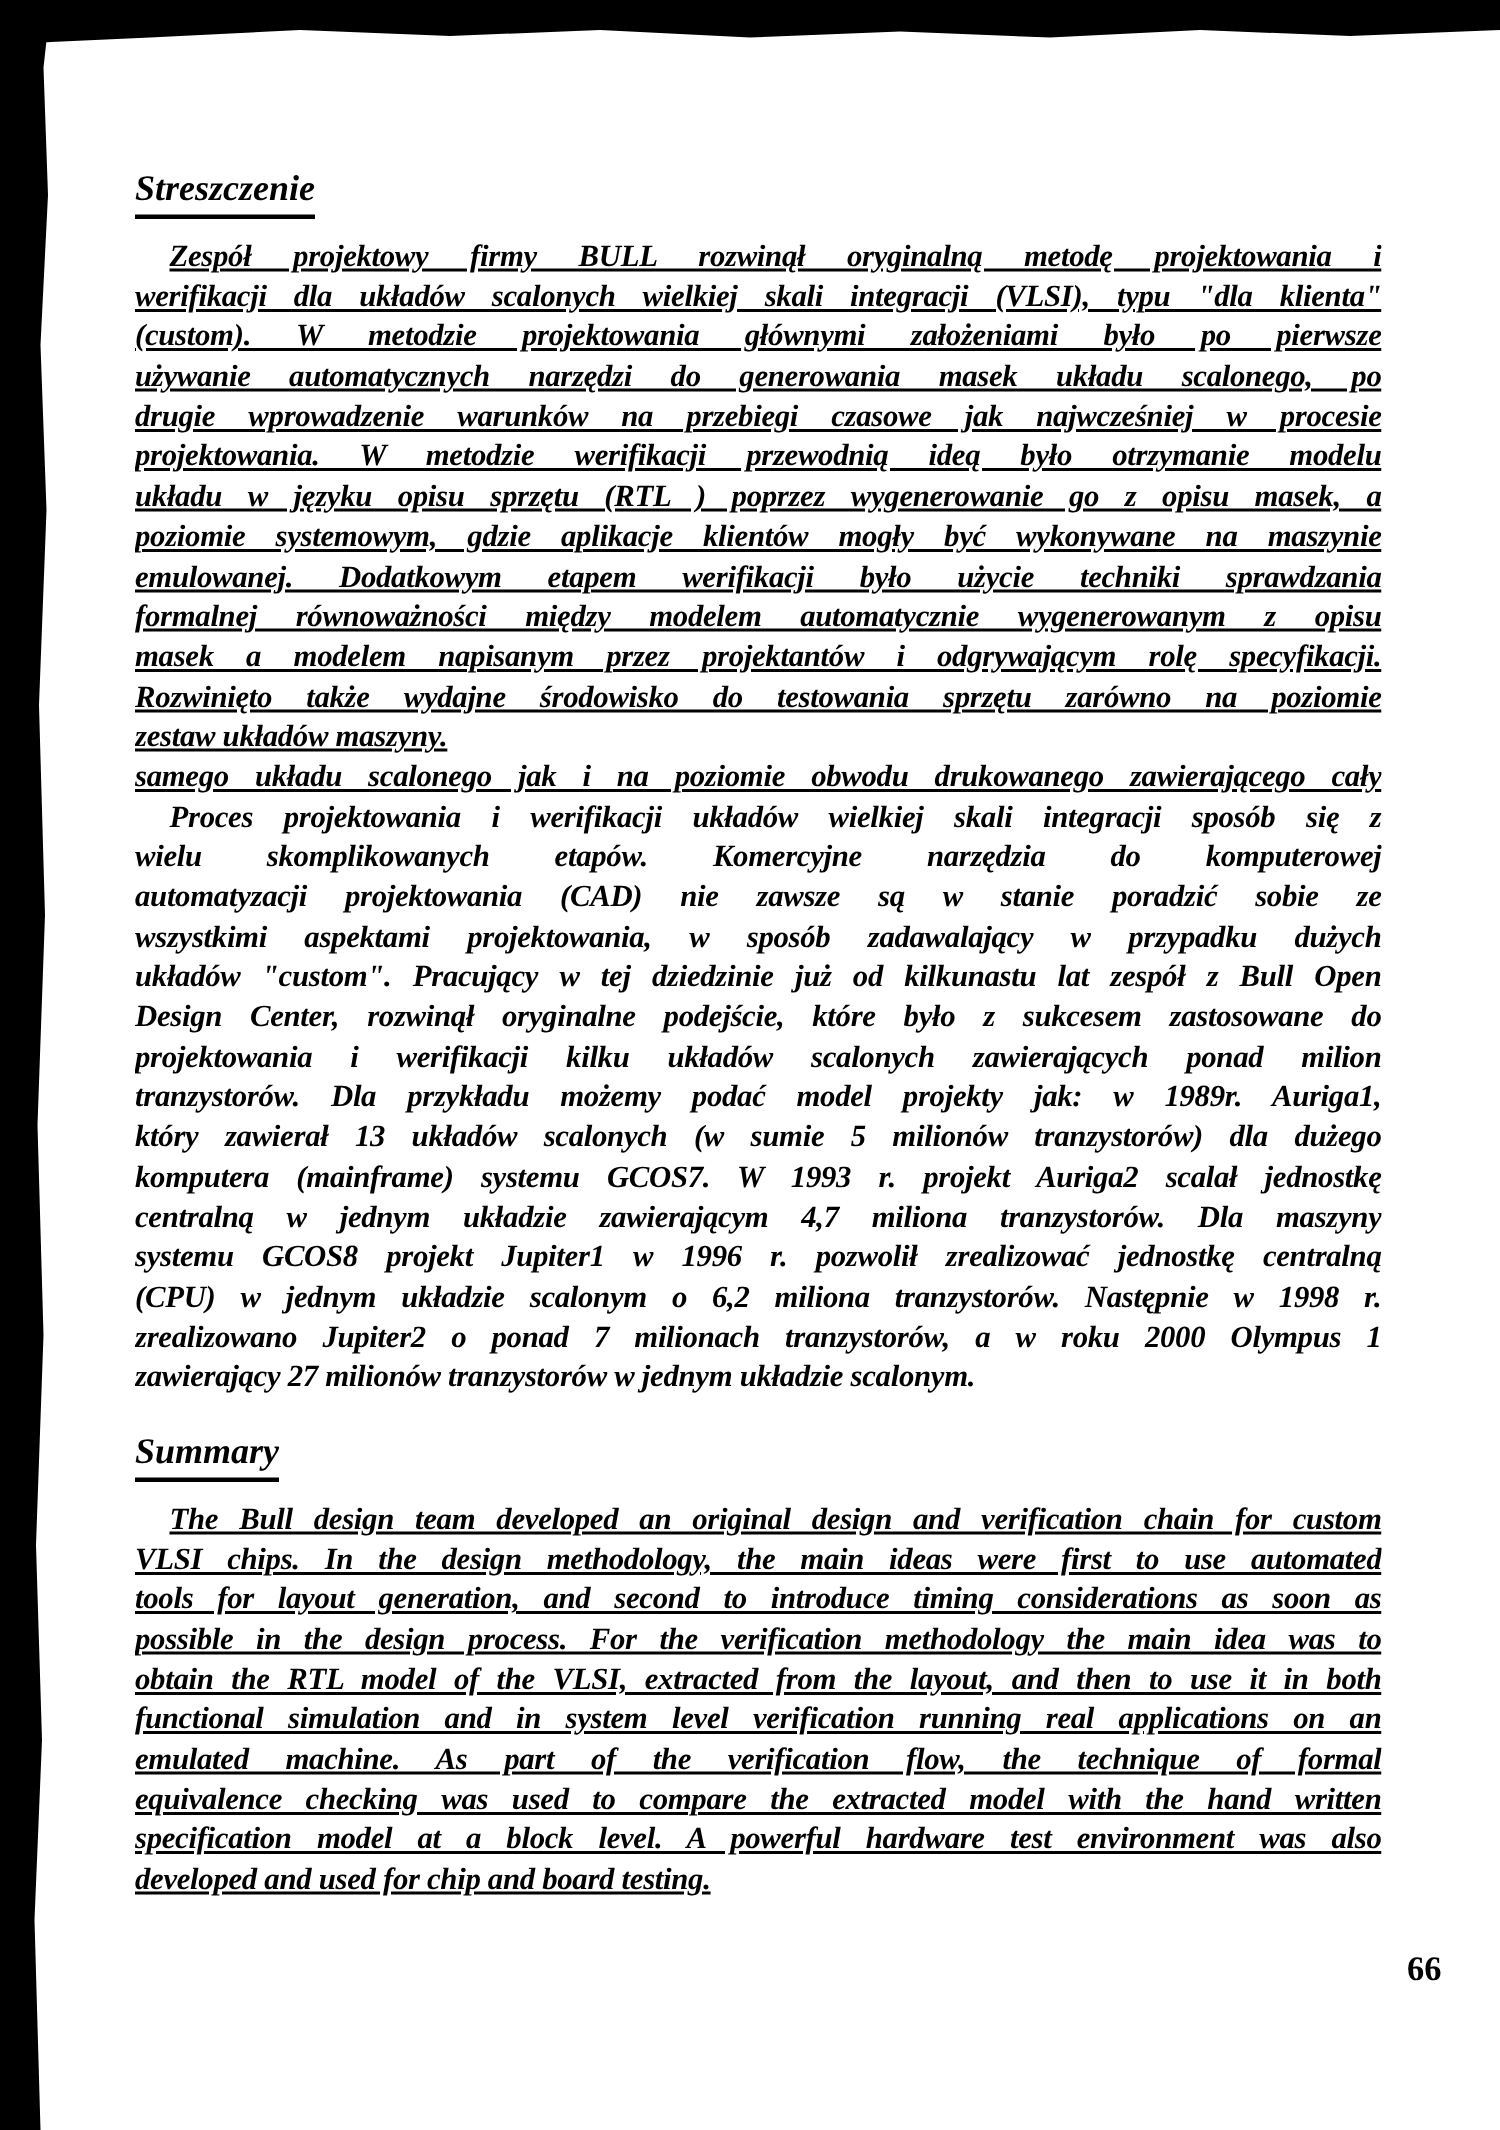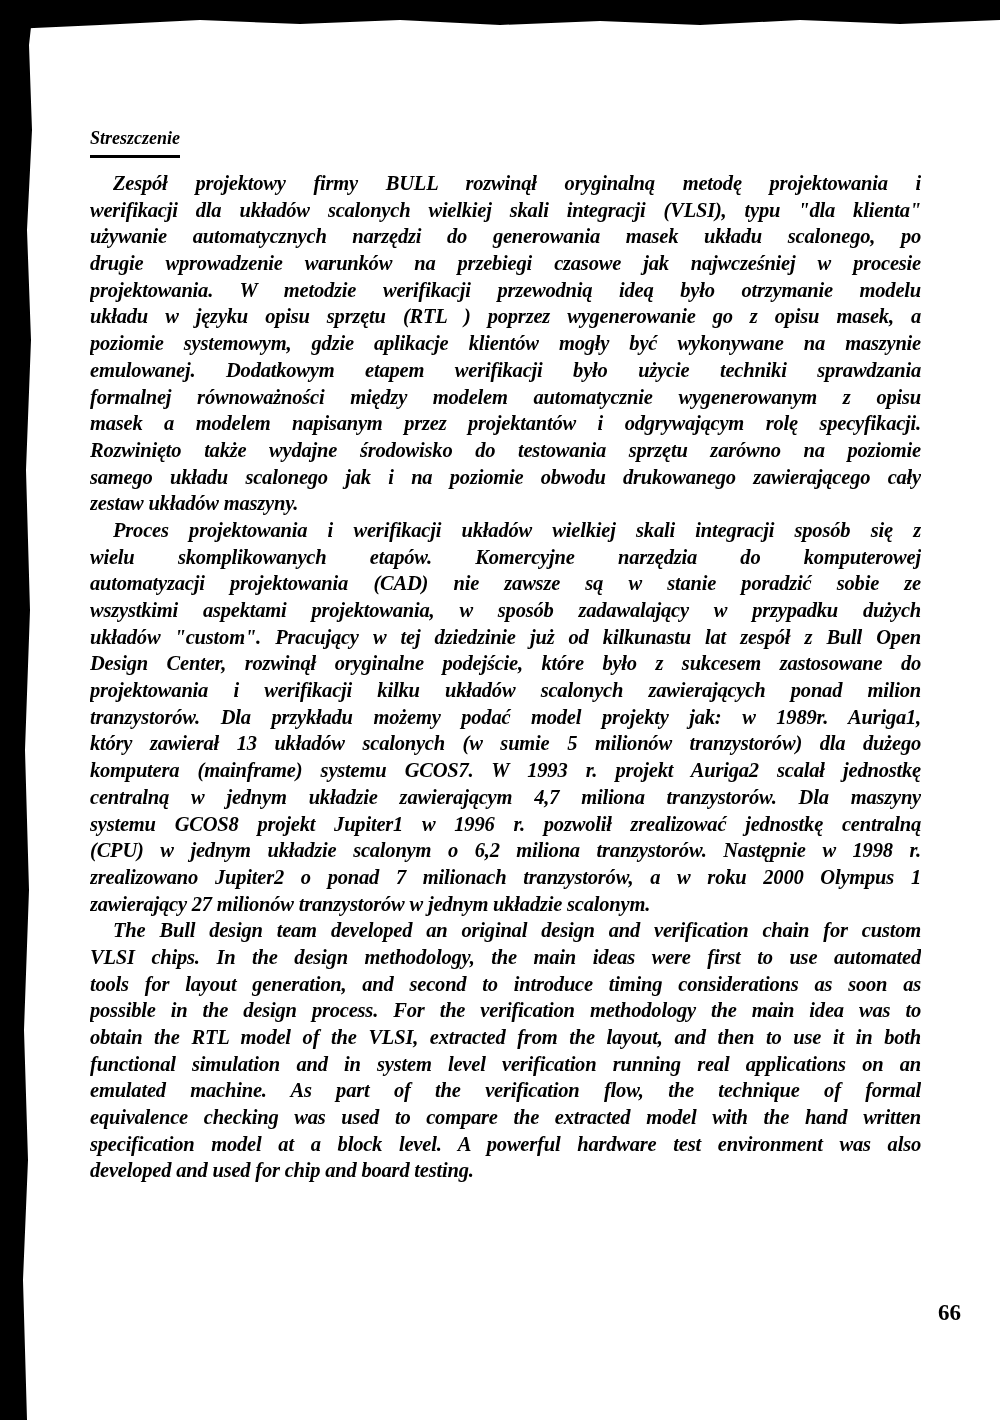--- a/index.html
+++ b/index.html
@@ -26,25 +26,25 @@
   }
   .content {
     position: absolute;
     left: 90px; top: 110px;
     width: 831px;
     z-index: 2;
   }
   h2.heading {
     font-style: italic;
     font-weight: 700;
-    font-size: 18px;
+    font-size: 24px;
     line-height: 32px;
-    margin: 12px 0 3px 0;
+    margin: 0 0 3px 0;
   }
-  h2.heading + .para { margin-top: 12px; }
+  h2.heading + .para { margin-top: 12px; text-decoration: underline; }
   h2.heading.second { margin-top: 20px; }
   .heading-text {
     display: inline-block;
     border-bottom: 3px solid #000;
     padding-bottom: 1px;
   }
   .para { margin: 0; }
   .line {
     font-style: italic;
     font-weight: 700;
@@ -73,49 +73,51 @@
 <body>
 
 <div class="scan-border scan-border-left"></div>
 <div class="scan-border scan-border-top"></div>
 
 <div class="content" id="content">
     <h2 class="heading"><span class="heading-text">Streszczenie</span></h2>
     <div class="para">
       <div class="line first">Zespół projektowy firmy BULL rozwinął oryginalną metodę projektowania i</div>
       <div class="line">werifikacji dla układów scalonych wielkiej skali integracji (VLSI), typu "dla klienta"</div>
+      <div class="line">(custom). W metodzie projektowania głównymi założeniami było po pierwsze</div>
       <div class="line">używanie automatycznych narzędzi do generowania masek układu scalonego, po</div>
       <div class="line">drugie wprowadzenie warunków na przebiegi czasowe jak najwcześniej w procesie</div>
       <div class="line">projektowania. W metodzie werifikacji przewodnią ideą było otrzymanie modelu</div>
       <div class="line">układu w języku opisu sprzętu (RTL ) poprzez wygenerowanie go z opisu masek, a</div>
       <div class="line">poziomie systemowym, gdzie aplikacje klientów mogły być wykonywane na maszynie</div>
       <div class="line">emulowanej. Dodatkowym etapem werifikacji było użycie techniki sprawdzania</div>
       <div class="line">formalnej równoważności między modelem automatycznie wygenerowanym z opisu</div>
       <div class="line">masek a modelem napisanym przez projektantów i odgrywającym rolę specyfikacji.</div>
       <div class="line">Rozwinięto także wydajne środowisko do testowania sprzętu zarówno na poziomie</div>
+      <div class="line last">zestaw układów maszyny.</div>
       <div class="line">samego układu scalonego jak i na poziomie obwodu drukowanego zawierającego cały</div>
-      <div class="line last">zestaw układów maszyny.</div>
     </div>
     <div class="para">
       <div class="line first">Proces projektowania i werifikacji układów wielkiej skali integracji sposób się z</div>
       <div class="line">wielu skomplikowanych etapów. Komercyjne narzędzia do komputerowej</div>
       <div class="line">automatyzacji projektowania (CAD) nie zawsze są w stanie poradzić sobie ze</div>
       <div class="line">wszystkimi aspektami projektowania, w sposób zadawalający w przypadku dużych</div>
       <div class="line">układów "custom". Pracujący w tej dziedzinie już od kilkunastu lat zespół z Bull Open</div>
       <div class="line">Design Center, rozwinął oryginalne podejście, które było z sukcesem zastosowane do</div>
       <div class="line">projektowania i werifikacji kilku układów scalonych zawierających ponad milion</div>
       <div class="line">tranzystorów. Dla przykładu możemy podać model projekty jak: w 1989r. Auriga1,</div>
       <div class="line">który zawierał 13 układów scalonych (w sumie 5 milionów tranzystorów) dla dużego</div>
       <div class="line">komputera (mainframe) systemu GCOS7. W 1993 r. projekt Auriga2 scalał jednostkę</div>
       <div class="line">centralną w jednym układzie zawierającym 4,7 miliona tranzystorów. Dla maszyny</div>
       <div class="line">systemu GCOS8 projekt Jupiter1 w 1996 r. pozwolił zrealizować jednostkę centralną</div>
       <div class="line">(CPU) w jednym układzie scalonym o 6,2 miliona tranzystorów. Następnie w 1998 r.</div>
       <div class="line">zrealizowano Jupiter2 o ponad 7 milionach tranzystorów, a w roku 2000 Olympus 1</div>
       <div class="line last">zawierający 27 milionów tranzystorów w jednym układzie scalonym.</div>
     </div>
+    <h2 class="heading second"><span class="heading-text">Summary</span></h2>
     <div class="para">
       <div class="line first">The Bull design team developed an original design and verification chain for custom</div>
       <div class="line">VLSI chips. In the design methodology, the main ideas were first to use automated</div>
       <div class="line">tools for layout generation, and second to introduce timing considerations as soon as</div>
       <div class="line">possible in the design process. For the verification methodology the main idea was to</div>
       <div class="line">obtain the RTL model of the VLSI, extracted from the layout, and then to use it in both</div>
       <div class="line">functional simulation and in system level verification running real applications on an</div>
       <div class="line">emulated machine. As part of the verification flow, the technique of formal</div>
       <div class="line">equivalence checking was used to compare the extracted model with the hand written</div>
       <div class="line">specification model at a block level. A powerful hardware test environment was also</div>

